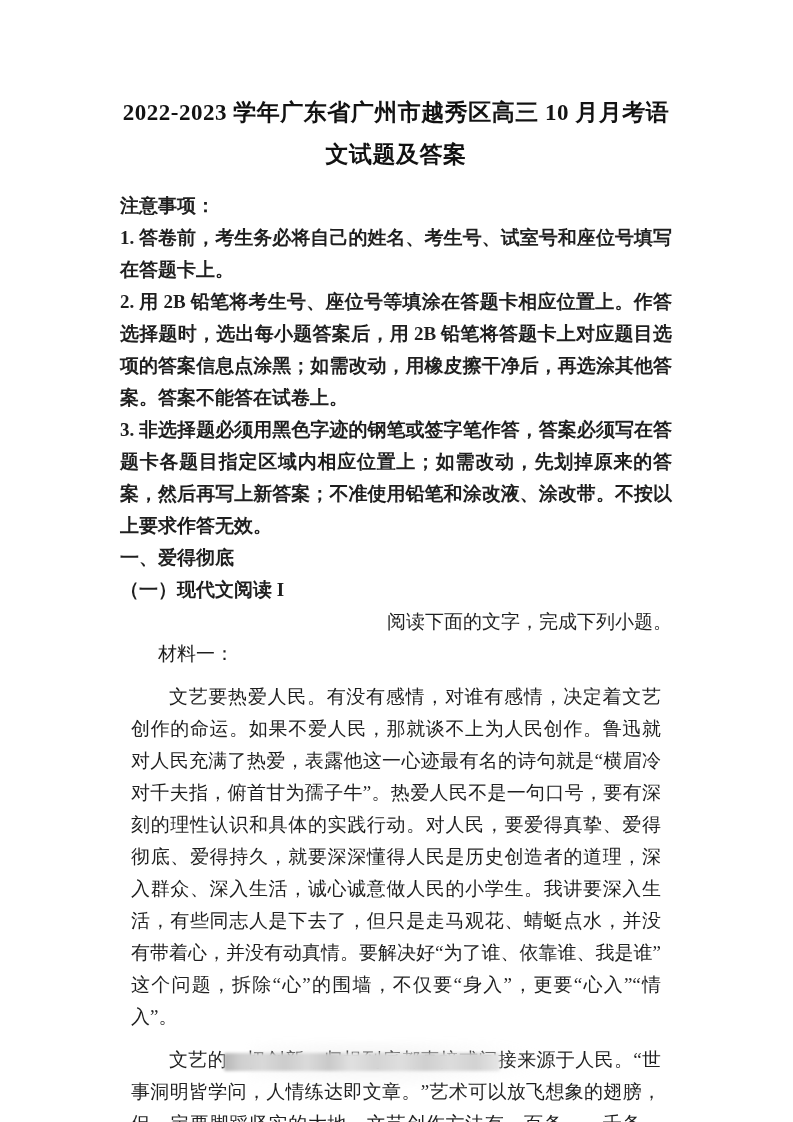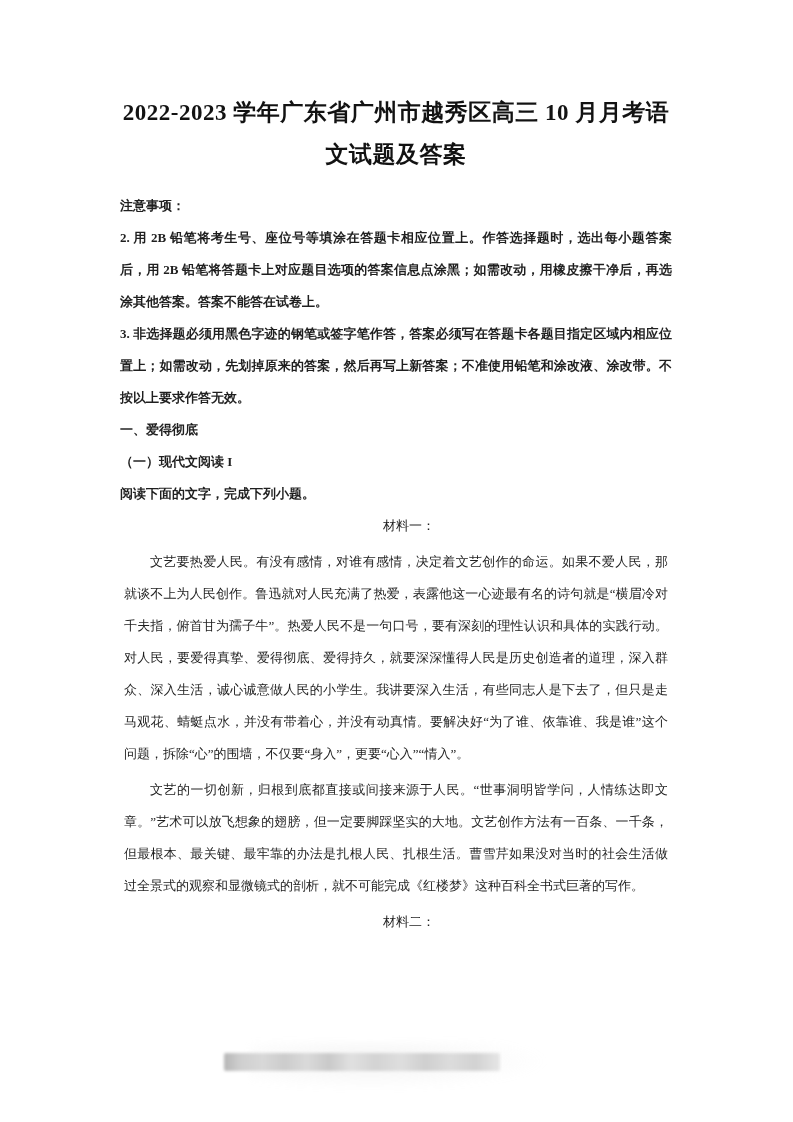--- a/index.html
+++ b/index.html
@@ -22,44 +22,44 @@
   .doc-title {
     margin: 0 0 14px 0;
     font-size: 23px;
     font-weight: 700;
     line-height: 42px;
     text-align: center;
     letter-spacing: 0.5px;
     color: #121212;
   }
   .line {
-    font-size: 13px;
+    font-size: 19px;
     line-height: 32px;
   }
   .notice-heading {
     font-weight: 700;
   }
   .notice-item {
     font-weight: 600;
     text-align: justify;
     text-justify: inter-character;
   }
   .section-heading,
   .subsection-heading {
     font-weight: 700;
   }
   .instruction {
-    font-weight: 700;
+    font-weight: 400;
+    text-align: right;
   }
   .material-label {
     text-indent: 2em;
-    text-align: center;
   }
   .body-para {
-    margin: 4px;
+    margin: 11px;
     text-indent: 2em;
     text-align: justify;
     text-justify: inter-character;
   }
   .attribution {
     text-align: right;
   }
   .watermark-blur {
     position: absolute;
     left: 224px;
@@ -85,20 +85,21 @@
 </style>
 </head>
 <body>
 
 <div class="page">
 
   <h1 class="doc-title">2022-2023 学年广东省广州市越秀区高三 10 月月考语文试题及答案</h1>
 
   <div class="line notice-heading">注意事项：</div>
 
+  <div class="line notice-item">1. 答卷前，考生务必将自己的姓名、考生号、试室号和座位号填写在答题卡上。</div>
 
   <div class="line notice-item">2. 用 2B 铅笔将考生号、座位号等填涂在答题卡相应位置上。作答选择题时，选出每小题答案后，用 2B 铅笔将答题卡上对应题目选项的答案信息点涂黑；如需改动，用橡皮擦干净后，再选涂其他答案。答案不能答在试卷上。</div>
 
   <div class="line notice-item">3. 非选择题必须用黑色字迹的钢笔或签字笔作答，答案必须写在答题卡各题目指定区域内相应位置上；如需改动，先划掉原来的答案，然后再写上新答案；不准使用铅笔和涂改液、涂改带。不按以上要求作答无效。</div>
 
 
   <div class="line section-heading">一、爱得彻底</div>
 
   <div class="line subsection-heading">（一）现代文阅读 I</div>
 

